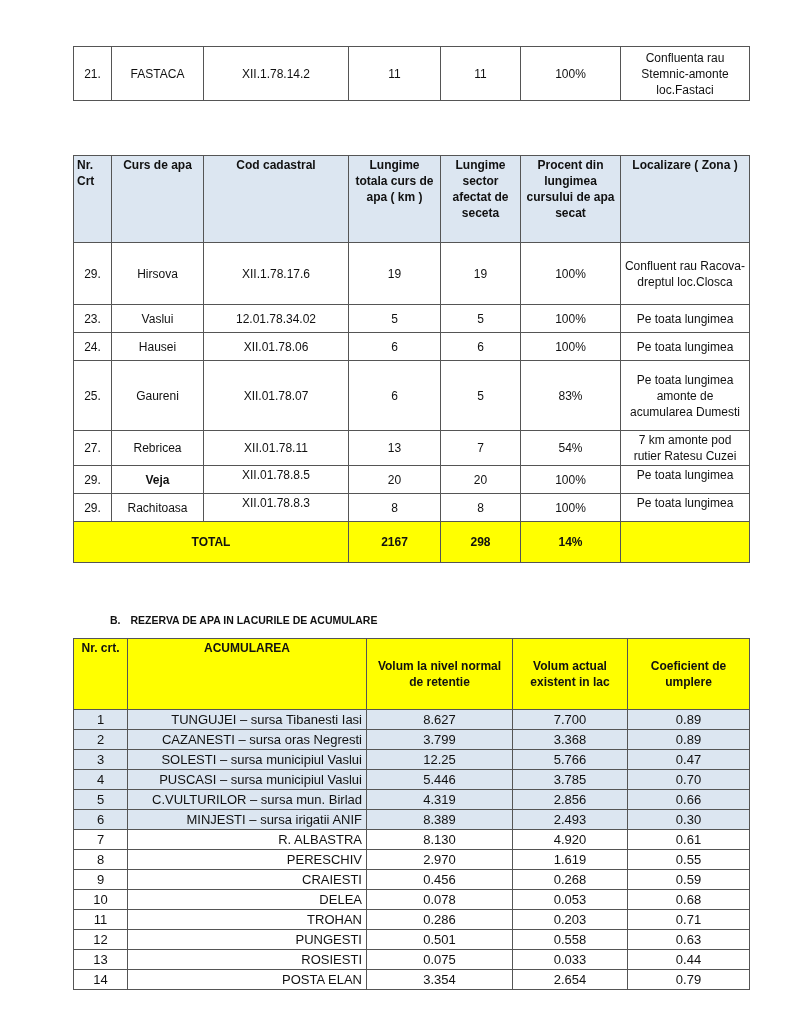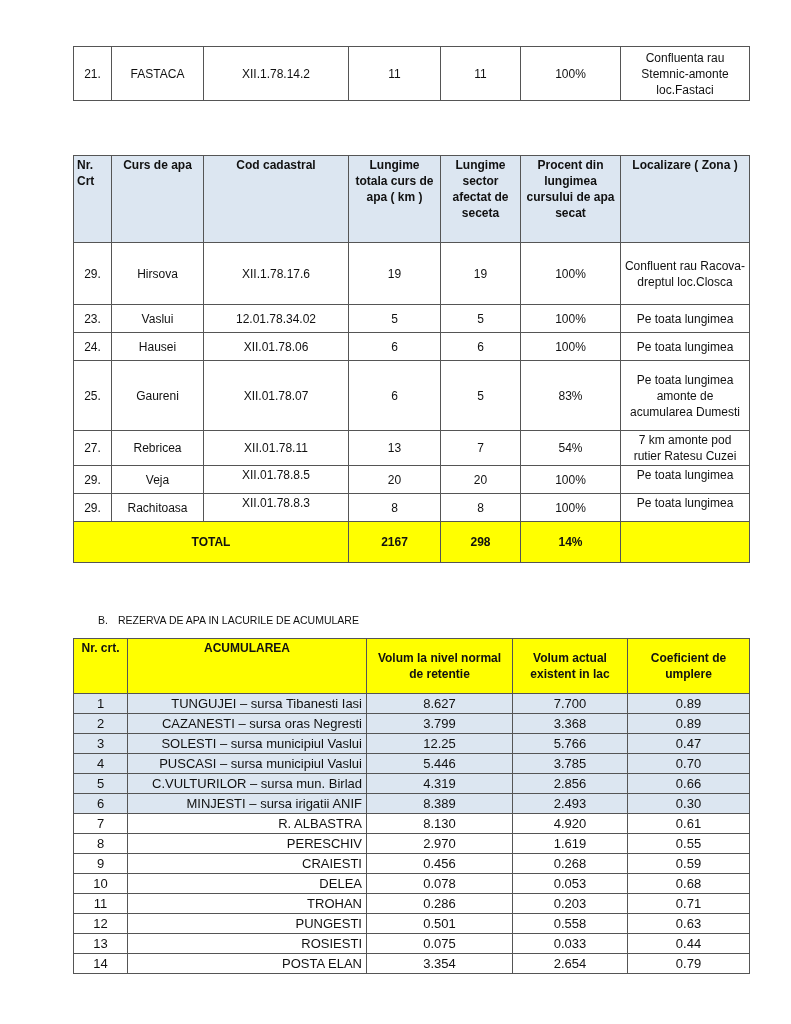--- a/index.html
+++ b/index.html
@@ -6,21 +6,21 @@
   body{width:791px;height:1024px;position:relative;font-family:"Liberation Sans",sans-serif;color:#111;overflow:hidden;}
   table{border-collapse:collapse;position:absolute;table-layout:fixed;}
   td,th{border:1px solid #555;font-size:12px;line-height:16px;padding:1px 3px;vertical-align:middle;text-align:center;font-weight:normal;}
   .t1 th{background:#dce6f1;font-weight:bold;vertical-align:top;}
   .tot td{background:#ffff00;font-weight:bold;}
   .top td{vertical-align:top;}
   .t2 th{background:#ffff00;font-weight:bold;font-size:12px;}
   .t2 td{font-size:13px;line-height:19px;padding:0 4px;}
   .t2 td.name{text-align:right;}
   .t2 tr.blue td{background:#dce6f1;}
-  .sec{position:absolute;left:98px;top:614px;font-size:10.5px;font-weight:normal;}
+  .sec{position:absolute;left:110px;top:614px;font-size:10.5px;font-weight:bold;}
   .sec span{margin-right:10px;}
 </style>
 </head>
 <body>
 
 <table class="t1" style="left:73px;top:46px;width:676px;">
   <colgroup>
       <col style="width:38px">
       <col style="width:92px">
       <col style="width:145px">
@@ -104,21 +104,21 @@
         <td>27.</td>
         <td>Rebricea</td>
         <td>XII.01.78.11</td>
         <td>13</td>
         <td>7</td>
         <td>54%</td>
         <td>7 km amonte pod rutier Ratesu Cuzei</td>
       </tr>
       <tr class="top" style="height: 28px;">
         <td style="vertical-align: middle;">29.</td>
-        <td style="vertical-align: middle;">Veja</td>
+        <td style="vertical-align: middle; font-weight: bold;">Veja</td>
         <td>XII.01.78.8.5</td>
         <td style="vertical-align: middle;">20</td>
         <td style="vertical-align: middle;">20</td>
         <td style="vertical-align: middle;">100%</td>
         <td>Pe toata lungimea</td>
       </tr>
       <tr class="top" style="height: 28px;">
         <td style="vertical-align: middle;">29.</td>
         <td style="vertical-align: middle;">Rachitoasa</td>
         <td>XII.01.78.8.3</td>
@@ -145,21 +145,21 @@
 
 <table class="t2" style="left:73px;top:638px;width:676px;">
   <colgroup>
       <col style="width:54px">
       <col style="width:239px">
       <col style="width:146px">
       <col style="width:115px">
       <col style="width:122px">
     </colgroup>
   <thead>
-    <tr style="height:55px">
+    <tr style="height:71px">
       <th style="vertical-align:top">Nr. crt.</th>
       <th style="vertical-align:top">ACUMULAREA</th>
       <th>Volum la nivel normal de retentie</th>
       <th>Volum actual existent in lac</th>
       <th>Coeficient de umplere</th>
     </tr>
   </thead>
   <tbody id="tB-body">
       <tr class="blue" style="height: 19px;">
         <td>1</td>

